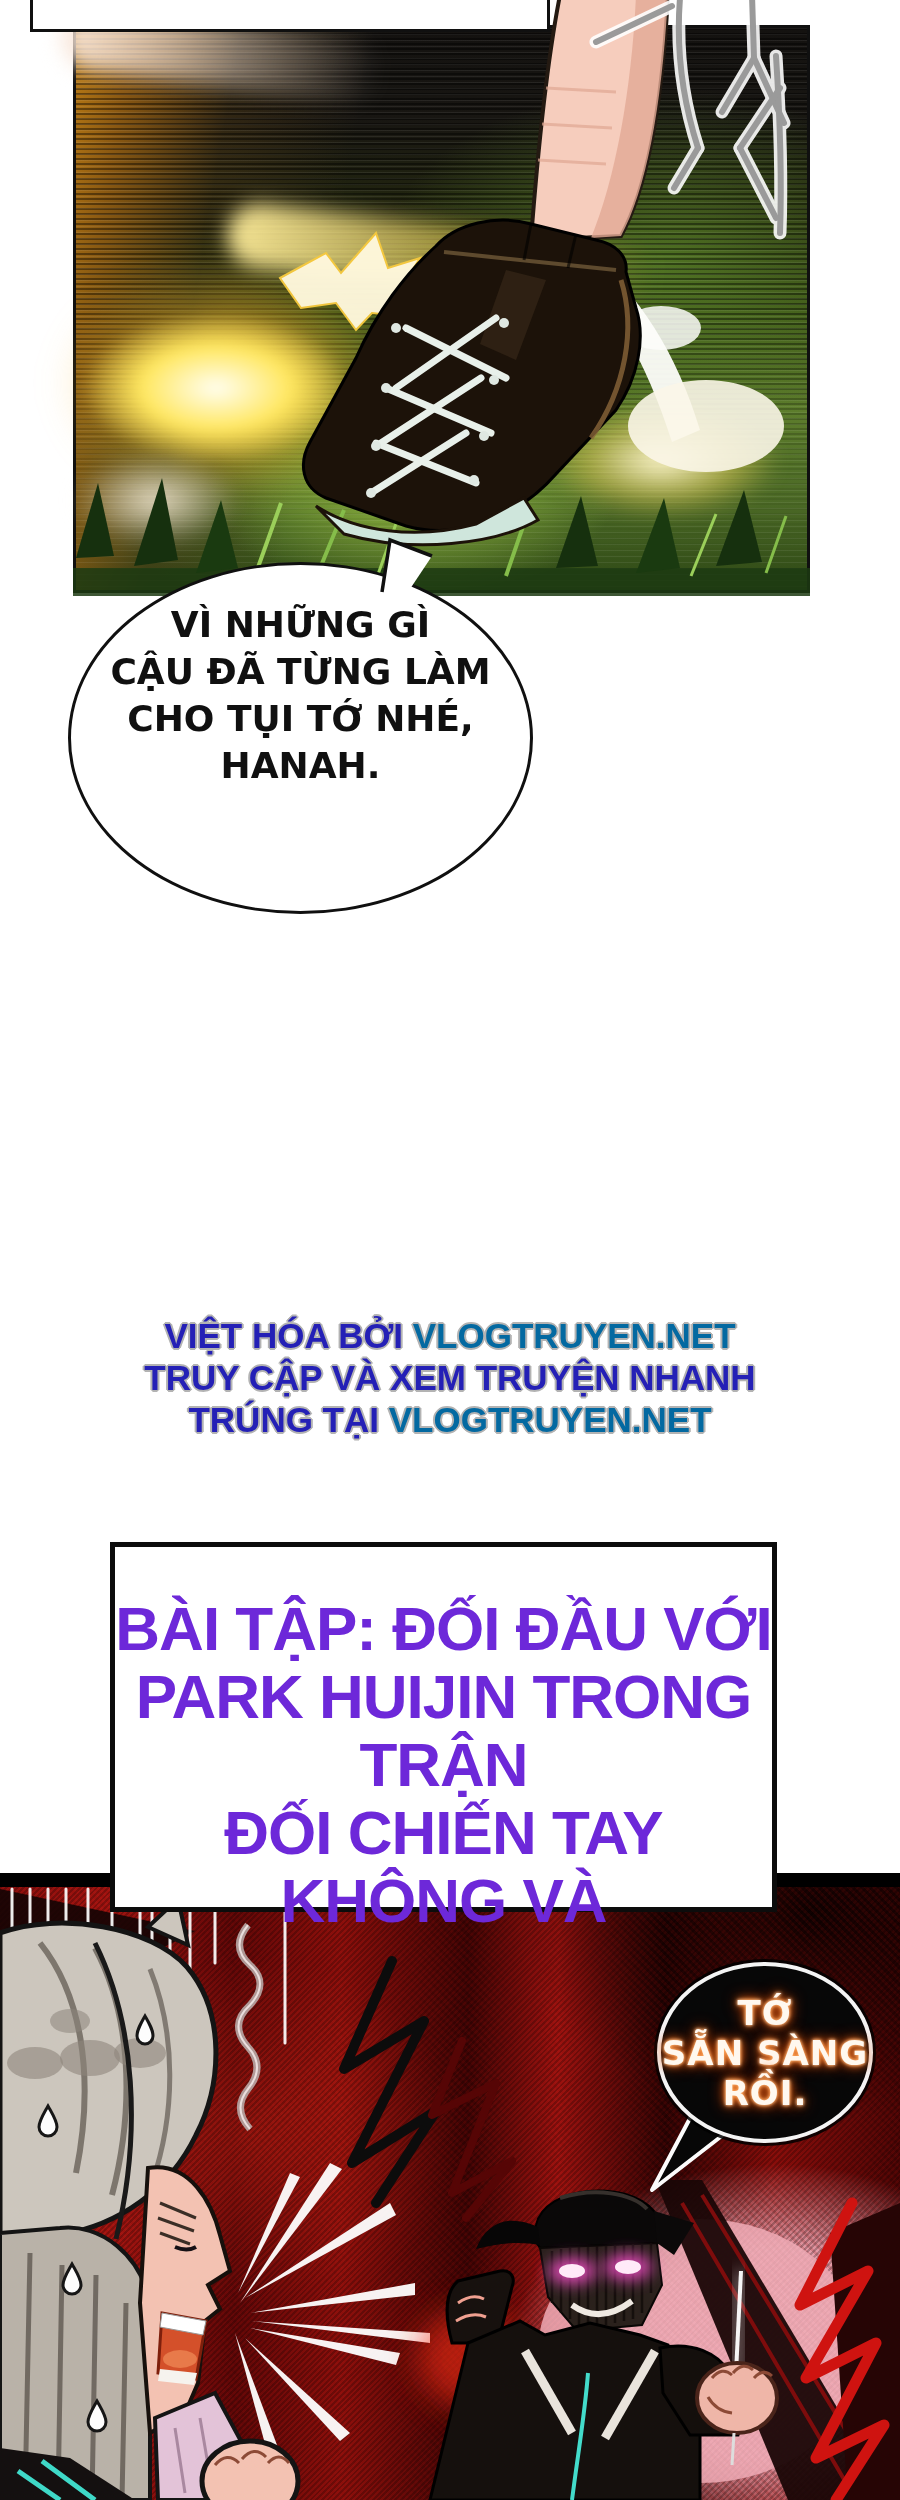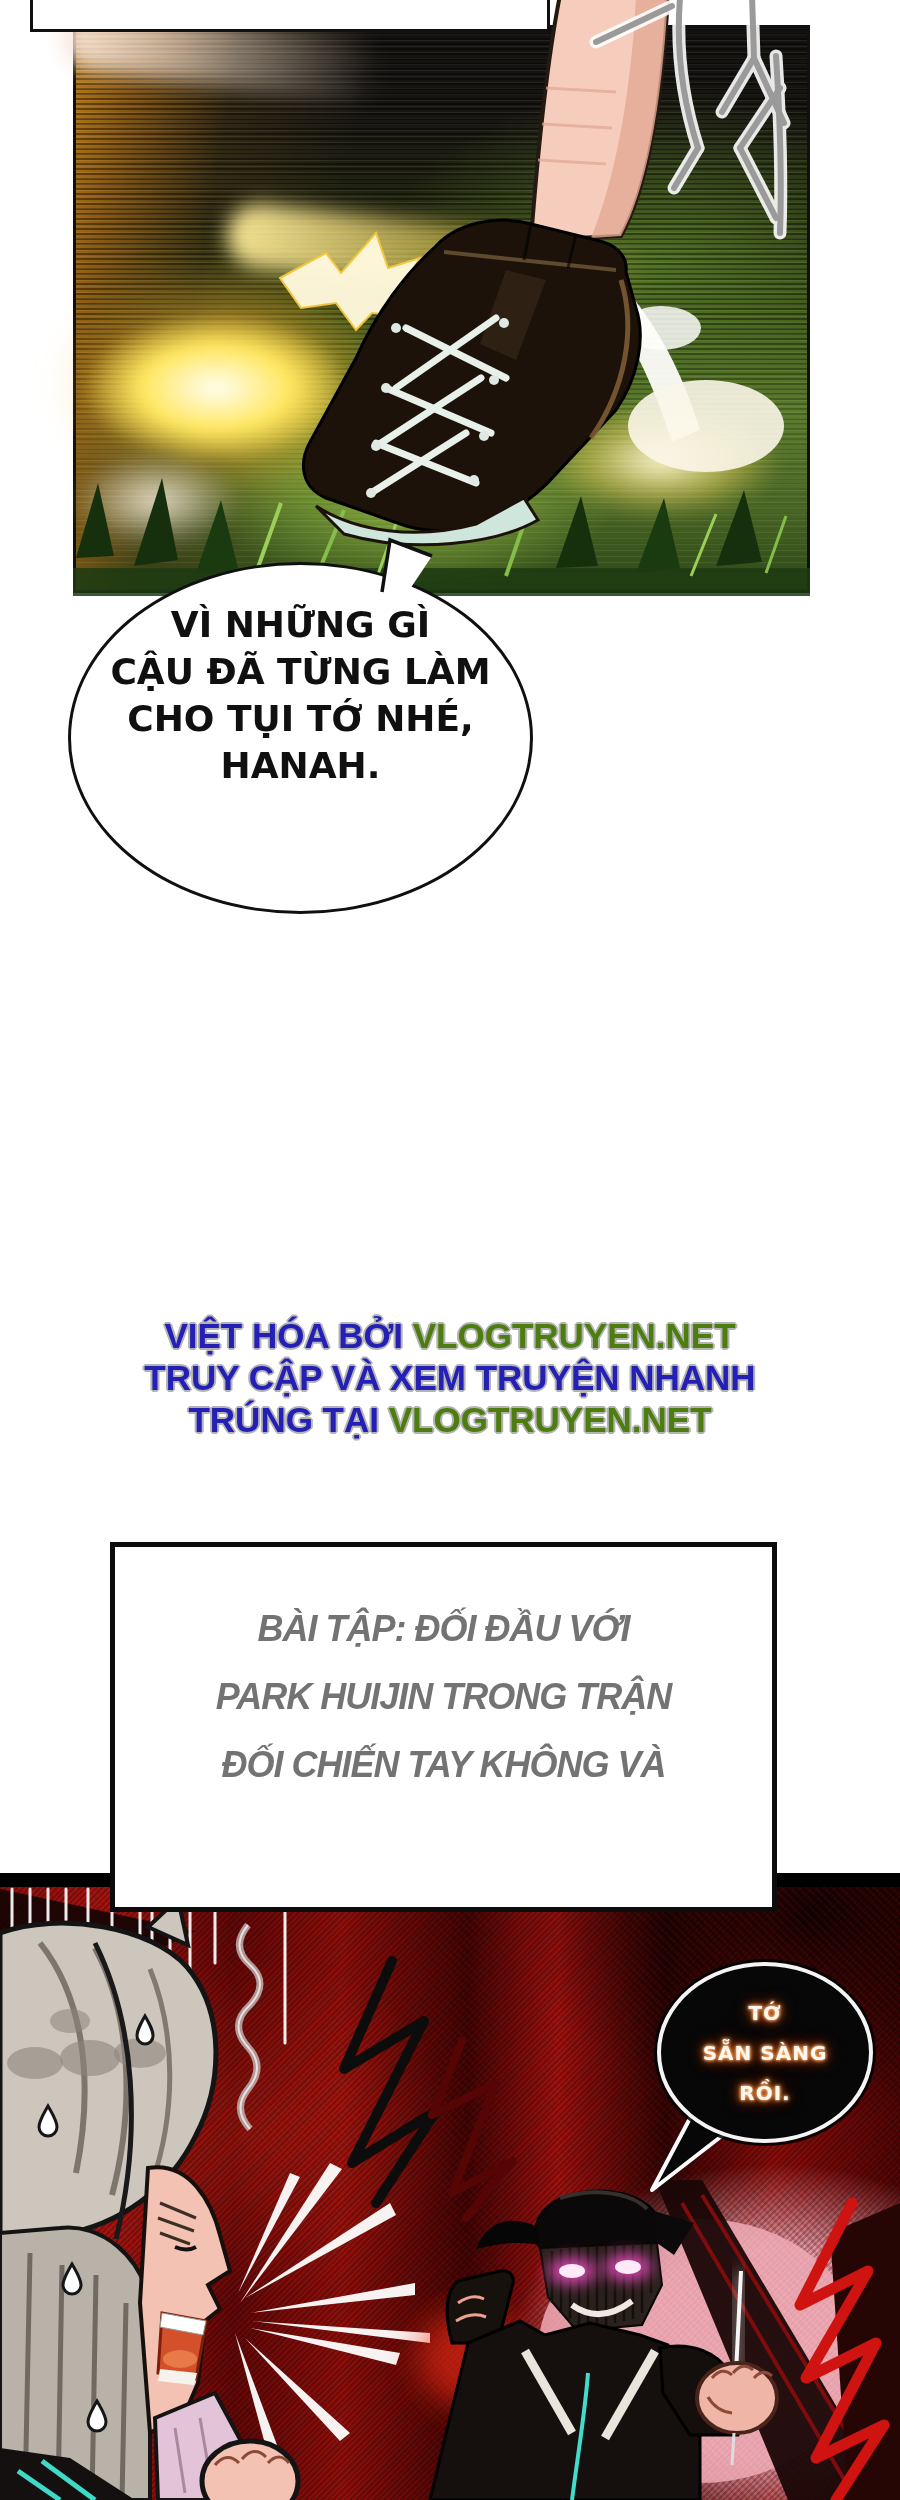--- a/index.html
+++ b/index.html
@@ -44,47 +44,47 @@
     border:3px solid #101010;border-radius:50%;z-index:6;}
   .bubble1-tail{position:absolute;left:360px;top:518px;width:90px;height:92px;z-index:7;overflow:visible;}
   .bubble1-text{position:absolute;left:68px;top:601px;width:465px;z-index:8;text-align:center;
     font-weight:bold;font-size:36px;line-height:47px;color:#101010;letter-spacing:0px;}
 
   
   .watermark{position:absolute;left:0;top:1315px;width:900px;z-index:3;text-align:center;
     font-family:"Liberation Sans",sans-serif;font-weight:bold;font-size:35px;line-height:42px;
     text-shadow:-2px 0 #b3b3b3,2px 0 #b3b3b3,0 -2px #b3b3b3,0 2px #b3b3b3,-1px -1px #b3b3b3,1px 1px #b3b3b3,1px -1px #b3b3b3,-1px 1px #b3b3b3;}
   .wm-blue{color:#2420b6;}
-  .wm-red{color:#4d7c0f;}
+  .wm-red{color:#0369a1;}
 
   
   .ex-box{position:absolute;left:110px;top:1542px;width:667px;height:370px;background:#ffffff;
     border:5px solid #0c0c0c;z-index:5;}
-  .ex-text{position:absolute;left:0;top:48px;width:100%;text-align:center;color:#737373;
-    font-family:"Liberation Sans",sans-serif;font-weight:bold;font-size:36px;line-height:68px;letter-spacing:-1px;font-style:italic;}
+  .ex-text{position:absolute;left:0;top:48px;width:100%;text-align:center;color:#6d28d9;
+    font-family:"Liberation Sans",sans-serif;font-weight:bold;font-size:62px;line-height:68px;letter-spacing:-1px;}
 
   
   .panel-red{position:absolute;left:0;top:1873px;width:900px;height:627px;background:#000;overflow:hidden;z-index:2;}
   .pr-layer{position:absolute;left:0;right:0;top:14px;bottom:0;}
   .pr-bg{background:
     radial-gradient(ellipse 420px 300px at 86% 76%, #edaab3 0%, #e39aa6 35%, rgba(227,154,166,0) 63%),
     radial-gradient(ellipse 520px 380px at 90% 4%, rgba(0,0,0,.88), rgba(0,0,0,0) 56%),
     radial-gradient(ellipse 300px 260px at 28% 40%, rgba(228,44,26,.38), rgba(228,44,26,0) 68%),
     linear-gradient(90deg,#8d0f0d 0%,#a51511 12%,#5f0707 26%,#8f100c 38%,#3d0404 52%,#a01310 62%,#2c0303 74%,#8a0e0b 86%,#4a0505 100%);}
   .pr-stipple{opacity:.85;background:
     repeating-linear-gradient(135deg, rgba(0,0,0,.26) 0 2px, rgba(0,0,0,0) 2px 4px),
     repeating-linear-gradient(45deg, rgba(130,12,8,.22) 0 3px, rgba(130,12,8,0) 3px 6px);}
   .pr-art{position:absolute;left:0;top:0;width:900px;height:627px;}
 
   
   .bubble2-tail{position:absolute;left:620px;top:2080px;width:120px;height:120px;z-index:6;overflow:visible;}
   .bubble2{position:absolute;left:657px;top:1962px;width:216px;height:181px;background:#070707;
     border:4px solid #f4f4f4;border-radius:50%;z-index:7;box-shadow:0 0 0 3px rgba(0,0,0,.85);}
   .bubble2-text{position:absolute;left:657px;top:1993px;width:216px;z-index:8;text-align:center;
-    font-weight:bold;font-size:20px;line-height:40px;color:#fff8ef;letter-spacing:1px;
+    font-weight:bold;font-size:34px;line-height:40px;color:#fff8ef;letter-spacing:1px;
     text-shadow:0 0 4px #ffb36a,0 0 9px #ff7a1e,0 0 16px #e03c00,0 0 3px #ffffff;}
 </style>
 </head>
 <body>
 
 <div id="page">
 
   <div class="panel-top">
     <div class="pt-layer pt-base"></div>
     <div class="pt-layer pt-grassglow"></div>

